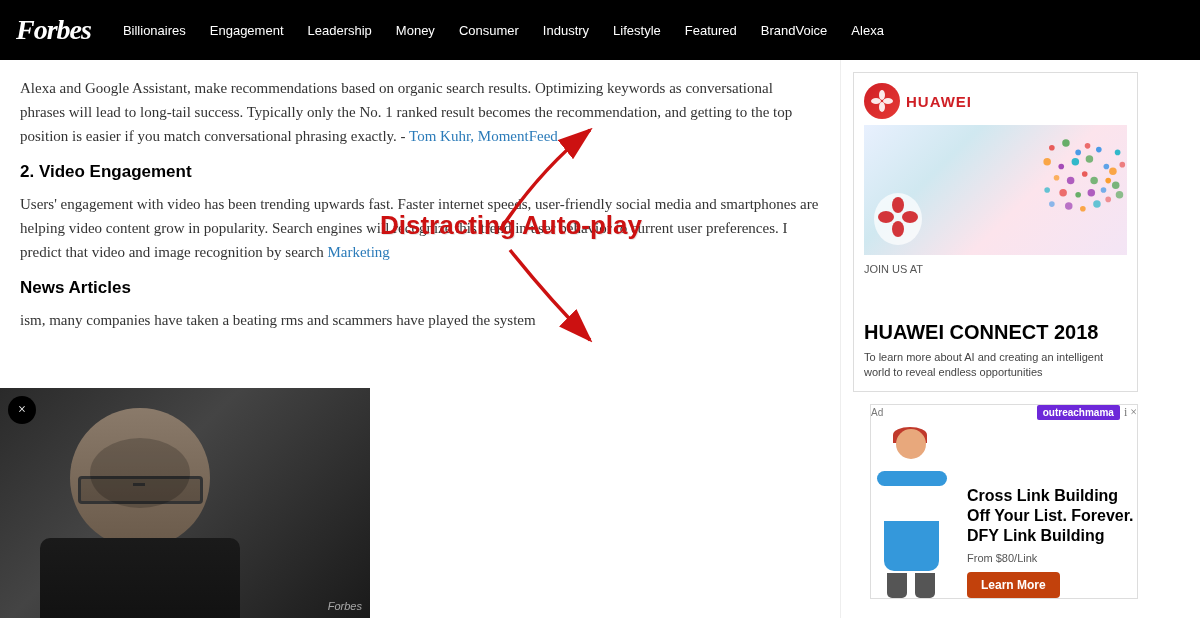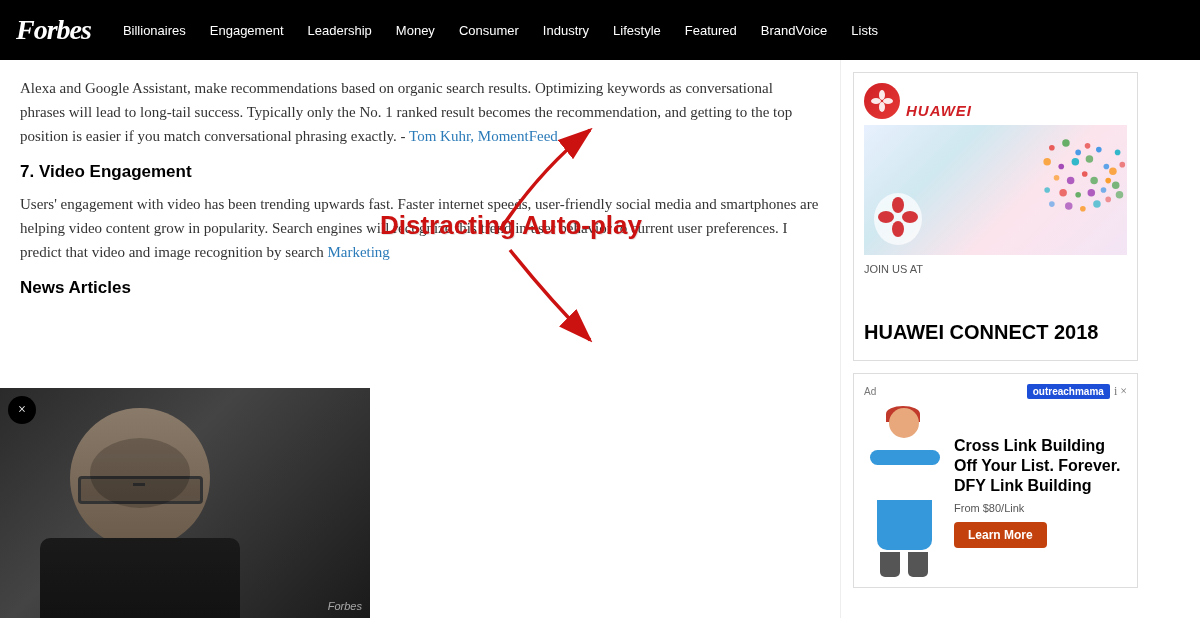--- a/index.html
+++ b/index.html
@@ -195,24 +195,23 @@
 
     
     .ad-huawei {
       background: #fff;
       border: 1px solid #ddd;
       margin-bottom: 12px;
       padding: 10px;
     }
     .ad-huawei-logo {
       display: flex;
-      align-items: flex-end;
+      align-items: center;
       gap: 6px;
       margin-bottom: 6px;
-      font-style: italic;
     }
     .huawei-icon {
       width: 36px;
       height: 36px;
       background: linear-gradient(135deg, #cf1f25 0%, #e53935 100%);
       border-radius: 50%;
       display: flex;
       align-items: center;
       justify-content: center;
       font-size: 18px;
@@ -251,57 +250,57 @@
       font-family: Arial, sans-serif;
       font-size: 11px;
       color: #444;
       line-height: 1.4;
     }
 
     
     .ad-outreach {
       background: #fff;
       border: 1px solid #ddd;
-      padding: 10px;
       position: relative;
+      margin-left: 17px;
     }
     .ad-outreach-header {
       display: flex;
       justify-content: space-between;
       align-items: center;
       margin-bottom: 8px;
     }
     .ad-outreach-label {
       font-family: Arial, sans-serif;
       font-size: 10px;
       color: #777;
     }
     .ad-outreach-logo-area {
       display: flex;
       align-items: center;
       gap: 4px;
     }
     .outreach-logo {
-      background: #1d4ed8;
+      background: #6d28d9;
       color: #fff;
       font-family: Arial, sans-serif;
       font-size: 10px;
       font-weight: bold;
       padding: 2px 6px;
       border-radius: 2px;
     }
     .ad-outreach-close {
       font-size: 12px;
       color: #777;
       cursor: pointer;
     }
     .ad-outreach-content {
       display: flex;
-      gap: 10px;
-      align-items: center;
+      gap: 16px;
+      align-items: flex-end;
     }
     .outreach-mascot {
       width: 80px;
       flex-shrink: 0;
     }
     .mascot-body {
       display: flex;
       flex-direction: column;
       align-items: center;
     }
@@ -418,42 +417,43 @@
   <ul class="nav-links">
     <li><a>Billionaires</a></li>
     <li><a>Engagement</a></li>
     <li><a>Leadership</a></li>
     <li><a>Money</a></li>
     <li><a>Consumer</a></li>
     <li><a>Industry</a></li>
     <li><a>Lifestyle</a></li>
     <li><a>Featured</a></li>
     <li><a>BrandVoice</a></li>
-    <li><a>Lists</a></li>
+    <li><a>Alexa</a></li>
   </ul>
 </nav>
 
 <div class="page-body">
 
   <div class="article-area">
 
     <p class="article-text">
       <span>Alexa and Google Assistant, make recommendations based on organic search results. Optimizing keywords as conversational phrases will lead to long-tail success. Typically only the No. 1 ranked result becomes the recommendation, and getting to the top position is easier if you match conversational phrasing exactly.</span>
       - <a>Tom Kuhr, MomentFeed</a>
     </p>
 
-    <h2 class="section-heading">7. Video Engagement</h2>
+    <h2 class="section-heading">2. Video Engagement</h2>
 
     <p class="article-text">
       <span>Users' engagement with video has been trending upwards fast. Faster internet speeds, user-friendly social media and smartphones are helping video content grow in popularity. Search engines will recognize this trend in user behavior to current user preferences. I predict that video and image recognition by search</span>
       <a>Marketing</a>
     </p>
 
     <h2 class="section-heading">News Articles</h2>
 
+    <p class="article-text">ism, many companies have taken a beating rms and scammers have played the system</p>
 
     <div class="annotation-box">
 
       <svg style="position:absolute; top:-120px; left:-20px; width:260px; height:280px; pointer-events:none;">
 
         <defs>
           <marker id="arrowhead1" markerWidth="10" markerHeight="7" refX="9" refY="3.5" orient="auto">
             <polygon points="0 0, 10 3.5, 0 7" fill="#cc1111"></polygon>
           </marker>
           <marker id="arrowhead2" markerWidth="10" markerHeight="7" refX="9" refY="3.5" orient="auto">
@@ -545,20 +545,21 @@
             <ellipse cx="20" cy="8" rx="6" ry="8" fill="#cf1f25" opacity="0.9"></ellipse>
             <ellipse cx="20" cy="32" rx="6" ry="8" fill="#cf1f25" opacity="0.9"></ellipse>
             <ellipse cx="8" cy="20" rx="8" ry="6" fill="#cf1f25" opacity="0.9"></ellipse>
             <ellipse cx="32" cy="20" rx="8" ry="6" fill="#cf1f25" opacity="0.9"></ellipse>
           </svg>
         </div>
       </div>
 
       <div class="ad-huawei-join">JOIN US AT</div>
       <div class="ad-huawei-title">HUAWEI CONNECT 2018</div>
+      <div class="ad-huawei-desc">To learn more about AI and creating an intelligent world to reveal endless opportunities</div>
     </div>
 
     <div class="ad-outreach">
       <div class="ad-outreach-header">
         <span class="ad-outreach-label">Ad</span>
         <div class="ad-outreach-logo-area">
           <span class="outreach-logo">outreachmama</span>
           <span class="ad-outreach-close">i ×</span>
         </div>
       </div>

